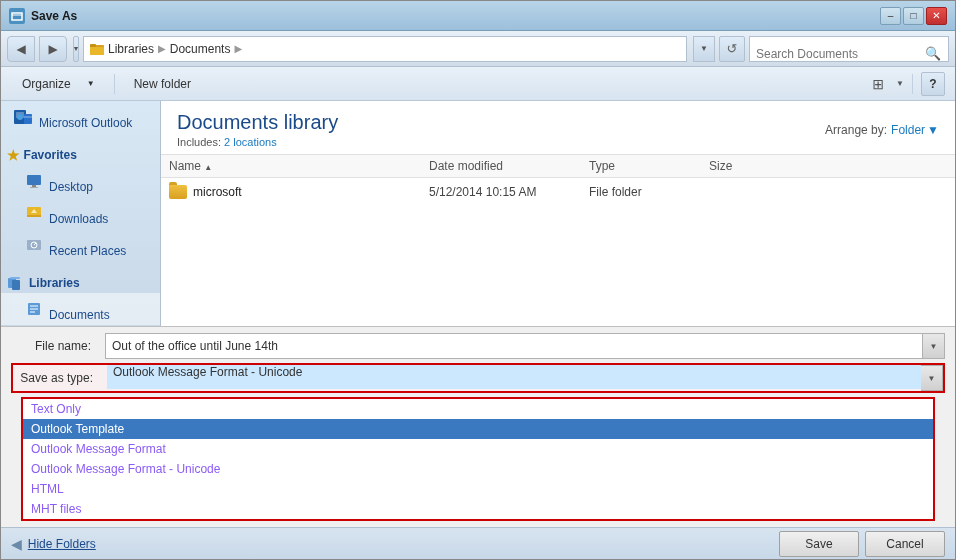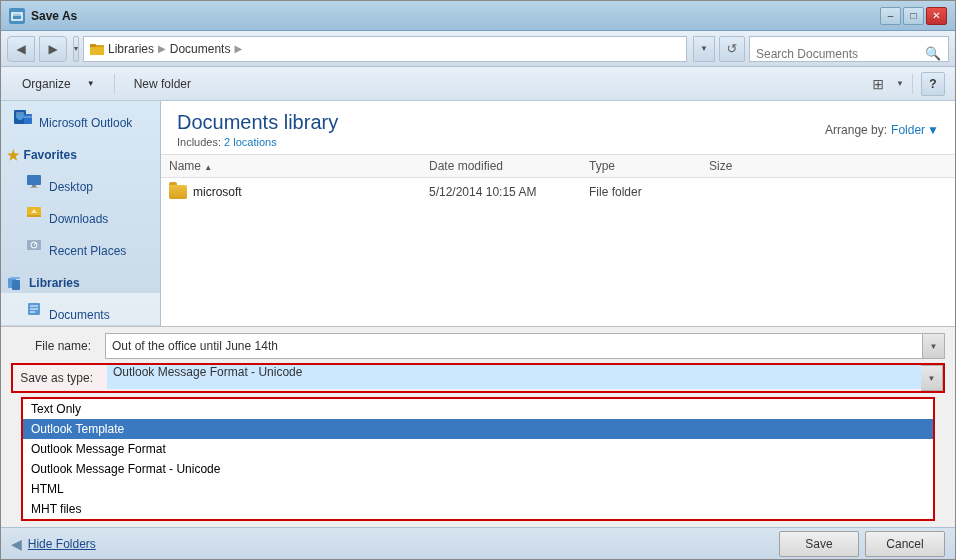--- a/index.html
+++ b/index.html
@@ -390,21 +390,21 @@
     
     .dropdown-list {
       position: relative;
       border: 2px solid #cc0000;
       background: white;
       margin: 0 10px;
     }
     .dropdown-item {
       padding: 3px 8px;
       font-size: 12px;
-      color: #000000;
+      color: #8b5cf6;
       cursor: pointer;
     }
     .dropdown-item.selected-item {
       background: #3a78c0;
       color: white;
     }
     .action-btn {
       width: 80px;
       height: 26px;
       border: 1px solid #a0a0a0;

